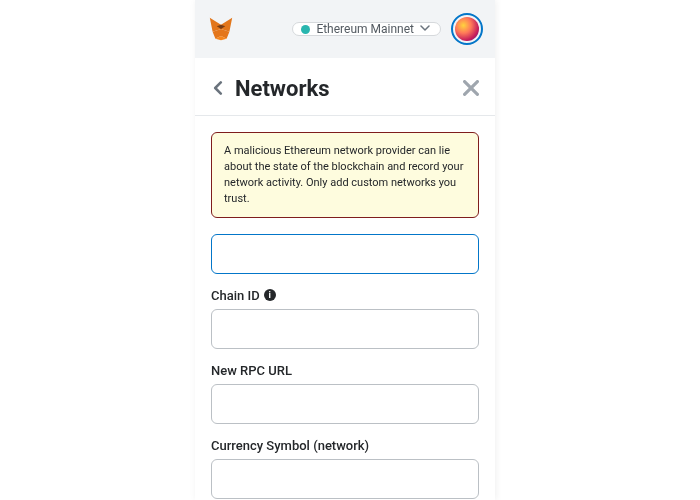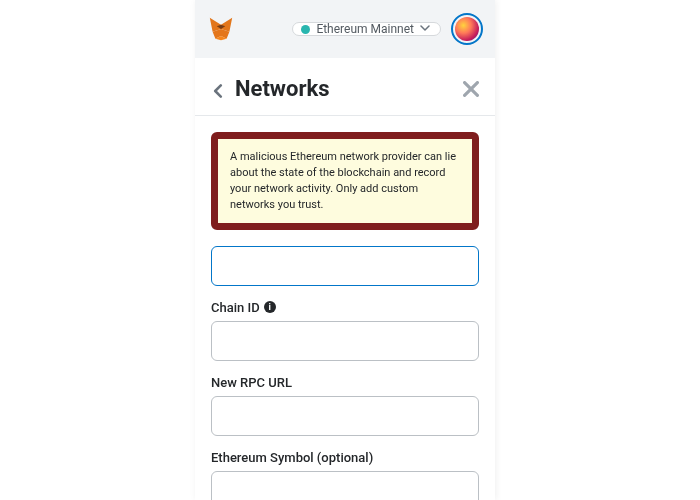--- a/index.html
+++ b/index.html
@@ -52,36 +52,36 @@
     overflow: hidden;
     flex-shrink: 0;
   }
   .account-circle-inner {
     width: 24px; height: 24px; border-radius: 50%;
     background: radial-gradient(circle at 35% 35%, #ffd33d 0%, #ff7a59 35%, #c2185b 70%, #1565c0 100%);
   }
   
   .page-header {
     display: flex;
-    align-items: flex-end;
+    align-items: center;
     padding: 18px 16px 14px 16px;
     border-bottom: 1px solid #e5e8eb;
   }
   .back-btn { color: #6a737d; cursor: pointer; font-size: 18px; line-height: 1; padding-right: 10px; }
   .page-title { font-size: 22px; font-weight: 700; color: #24272a; flex: 1; }
   .close-btn { color: #9fa6ae; cursor: pointer; font-size: 22px; line-height: 1; font-weight: 700; }
   
   .form-area {
     flex: 1;
     overflow-y: hidden;
     padding: 16px 16px 0 16px;
   }
   .warning-box {
     background: #fefcde;
-    border: 7px solid #7f1d1d;
+    border: 1px solid #7f1d1d;
     border-radius: 6px;
     padding: 10px 12px;
     font-size: 11px;
     line-height: 1.45;
     color: #24272a;
     margin-bottom: 16px;
   }
   .field { margin-bottom: 14px; }
   .field-label {
     font-size: 13px;
@@ -174,20 +174,20 @@
         </div>
         <input class="text-input" type="text" value="" style="">
       </div>
 
       <div class="field">
         <div class="field-label">New RPC URL</div>
         <input class="text-input" type="text" value="" style="">
       </div>
 
       <div class="field">
-        <div class="field-label">Ethereum Symbol (optional)</div>
+        <div class="field-label">Currency Symbol (network)</div>
         <input class="text-input" type="text" value="" style="">
       </div>
 
     </div>
 
   </div>
 </div>
 
 </body></html>

